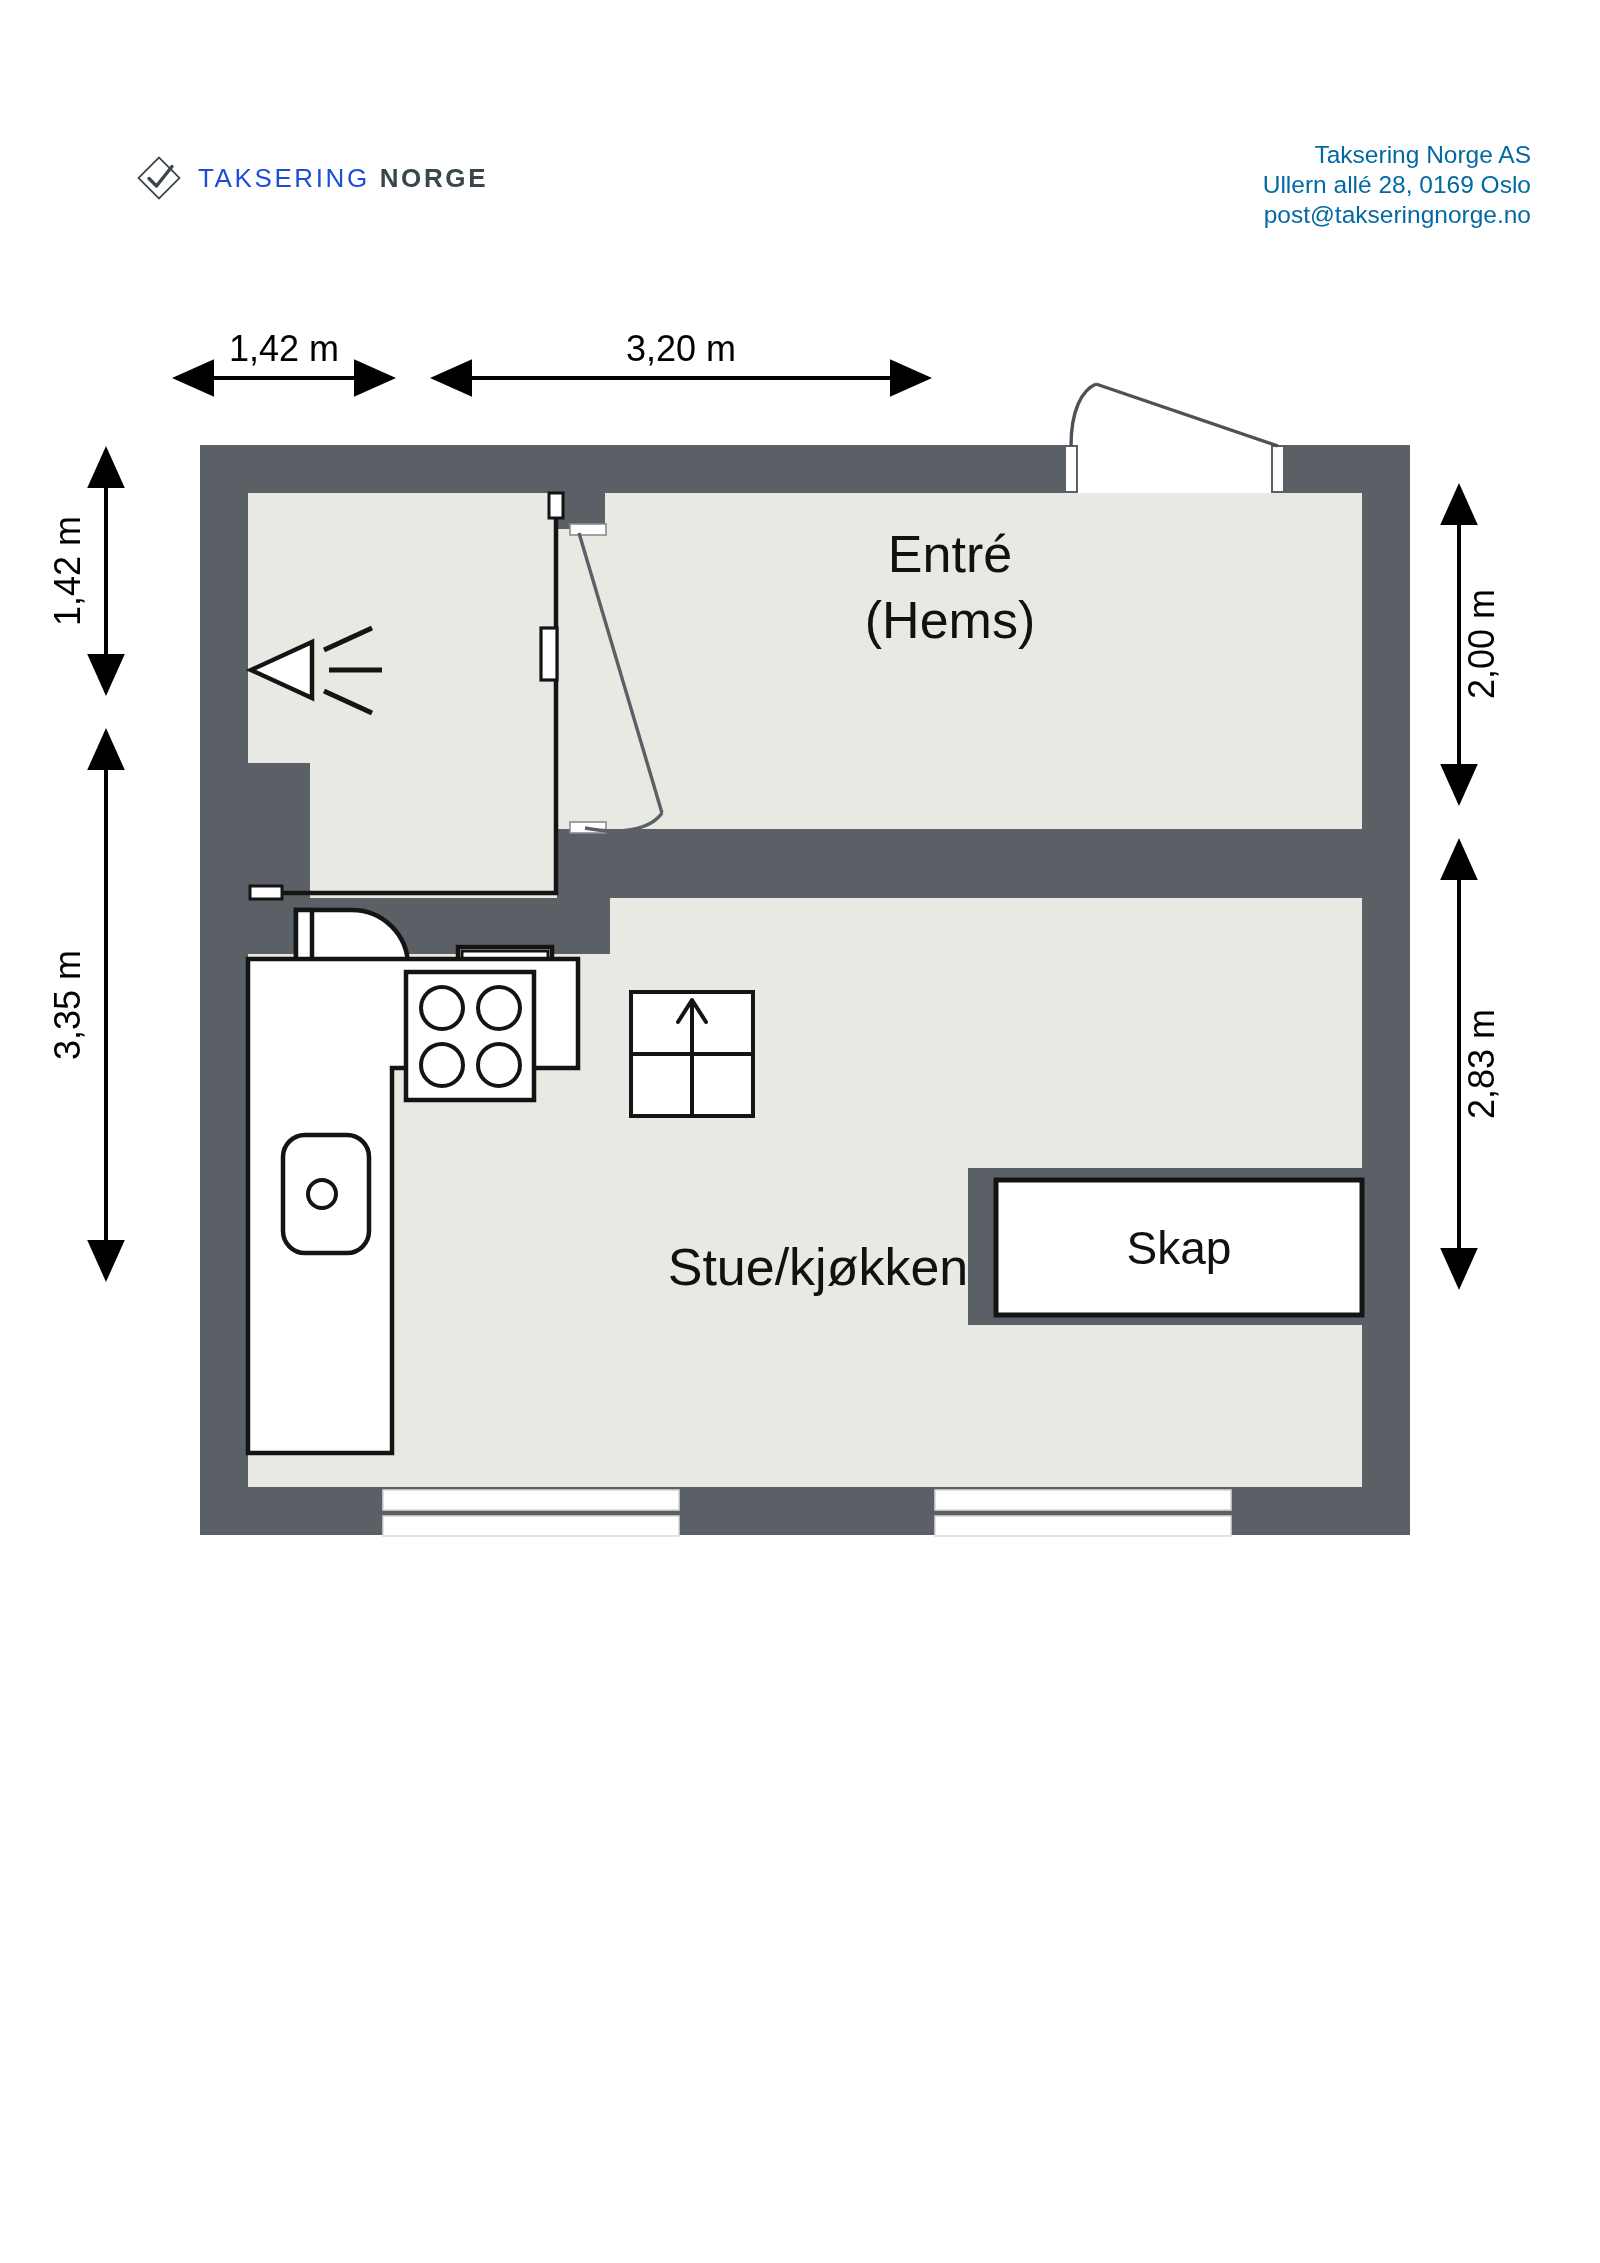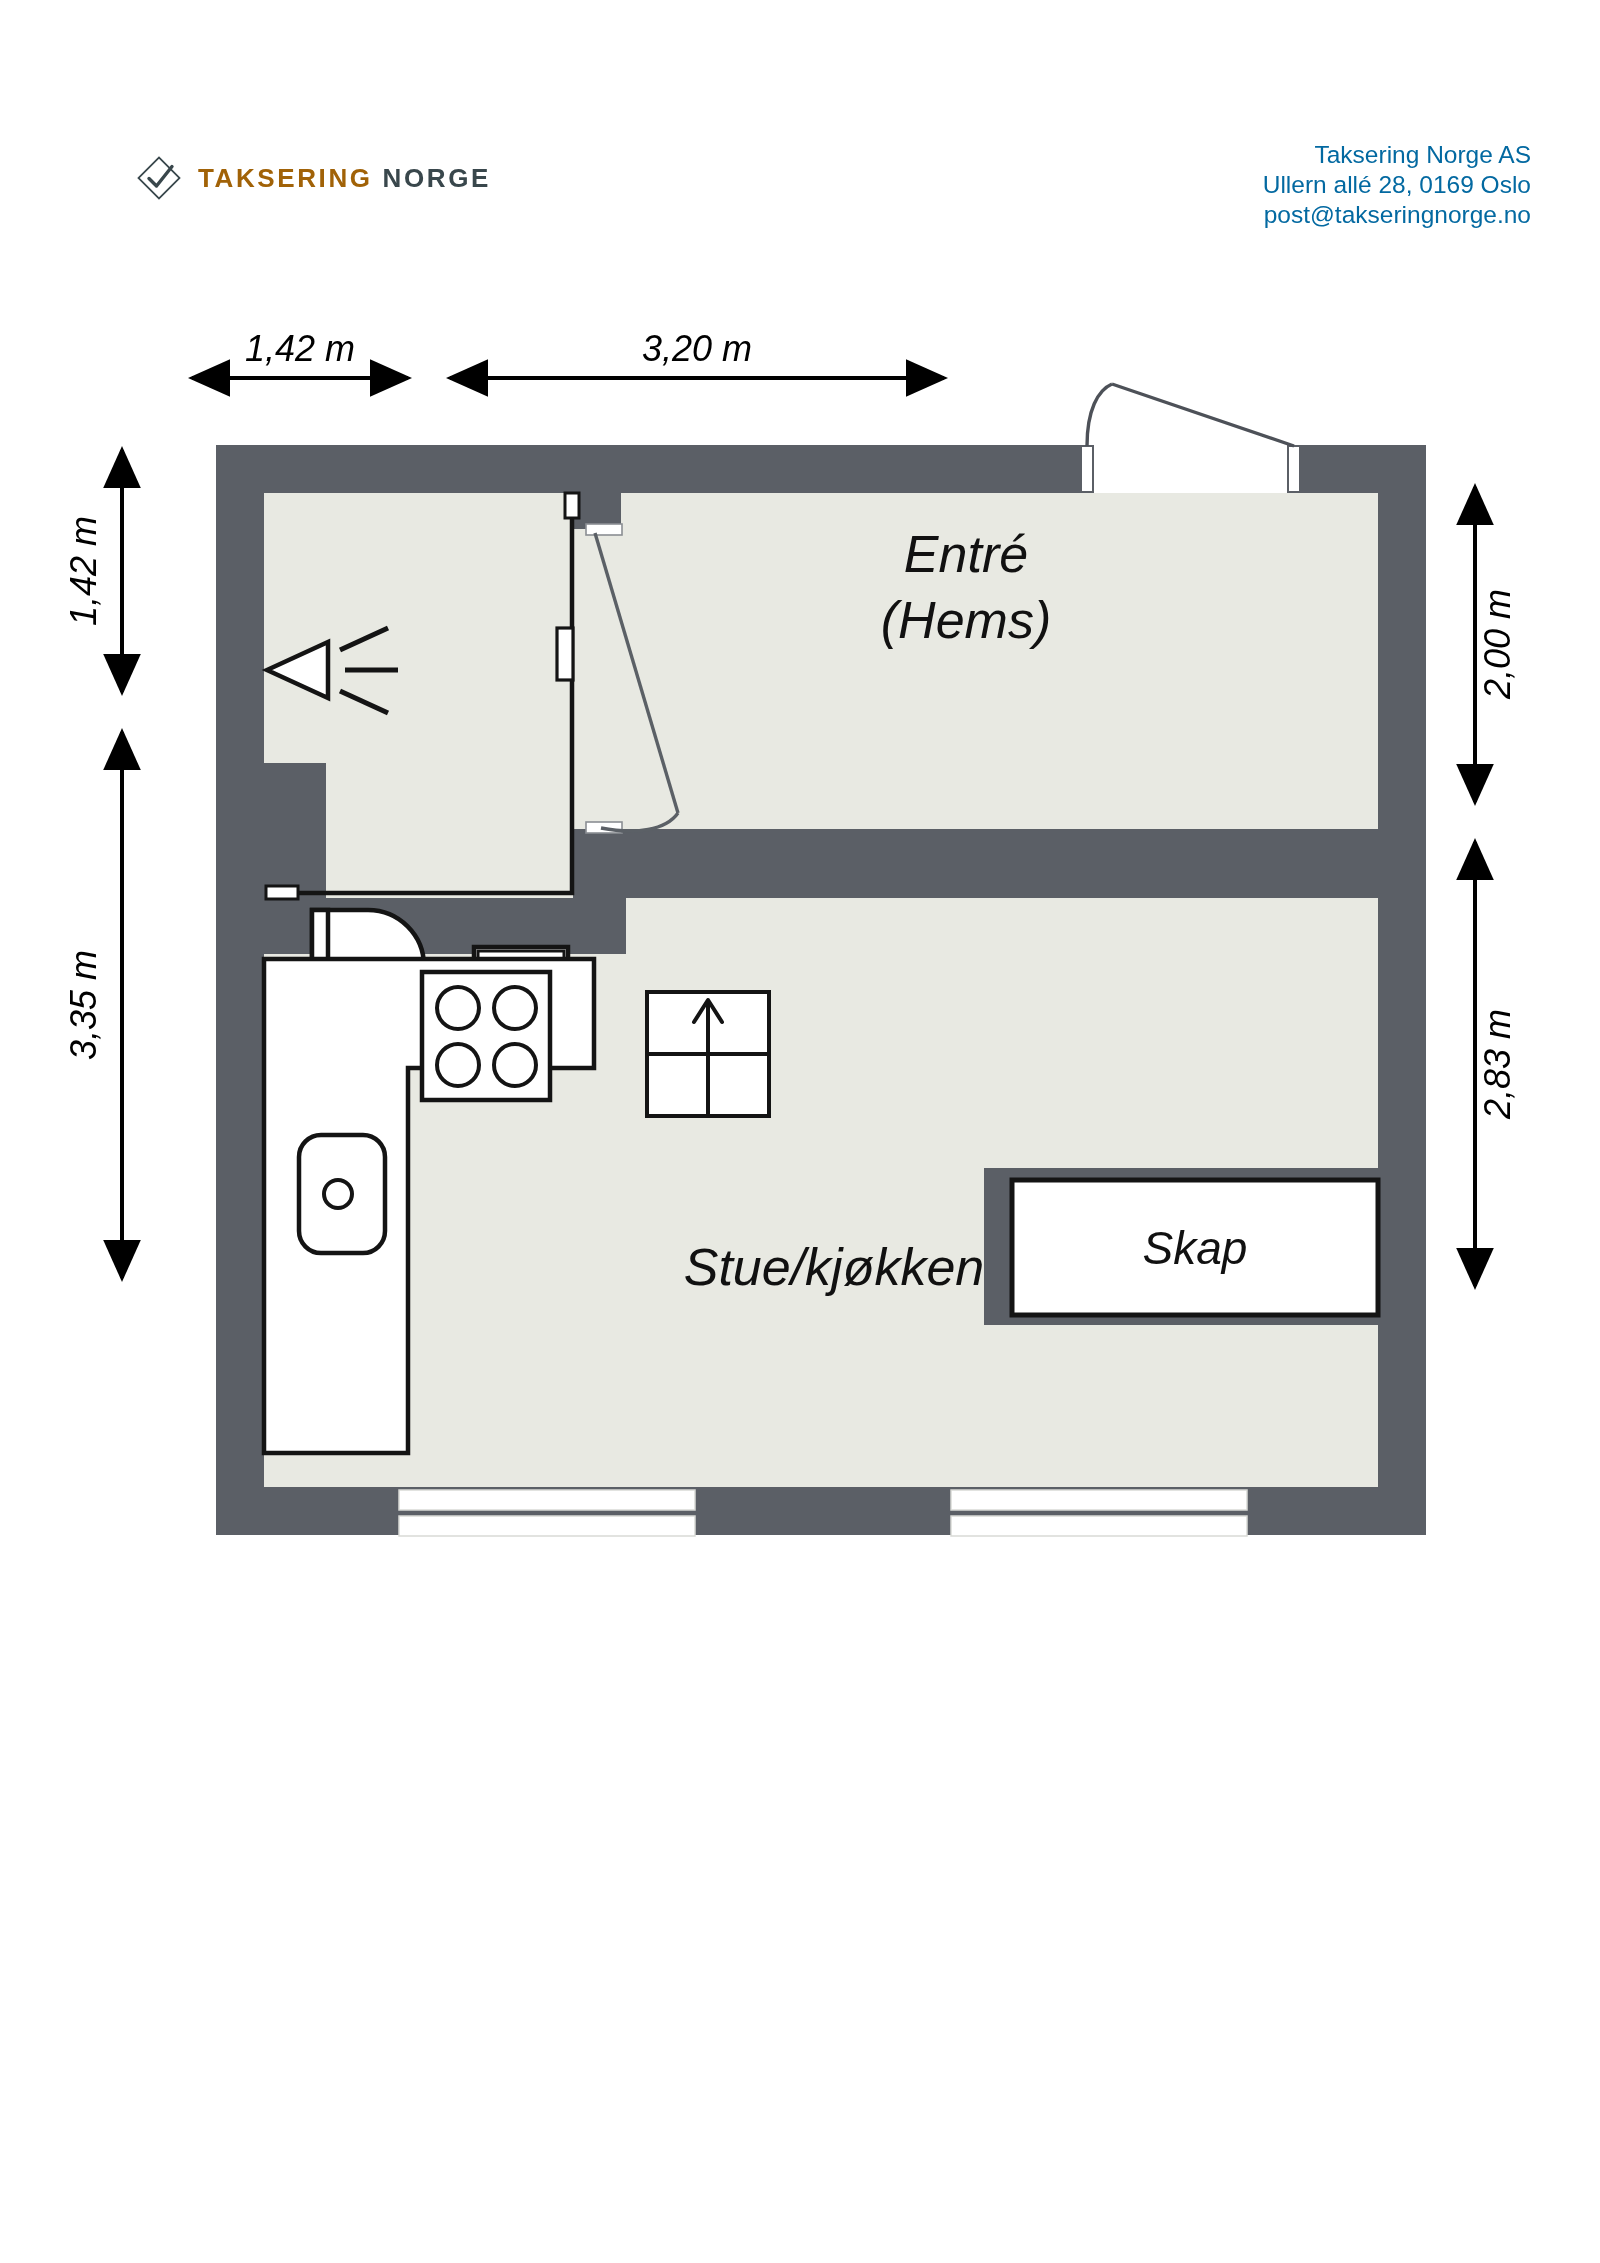--- a/index.html
+++ b/index.html
@@ -38,22 +38,22 @@
     height: 46px;
     flex: 0 0 auto;
   }
   #brand-logo .wordmark {
     font-size: 26px;
     letter-spacing: 2.6px;
     white-space: nowrap;
     line-height: 1;
   }
   #brand-logo .wordmark .w1 {
-    color: #a16207;
-    font-weight: 700;
+    color: #1d4ed8;
+    font-weight: 400;
   }
   #brand-logo .wordmark .w2 {
     color: #39474c;
     font-weight: 700;
     margin-top: 42px;
   }
 
   #company-contact {
     position: absolute;
     right: 69px;
@@ -61,25 +61,24 @@
     text-align: right;
     font-size: 24.5px;
     line-height: 1.23;
     color: #0369a1;
     white-space: nowrap;
   }
 
   
   #plan-stage {
     position: absolute;
-    left: 16px;
+    left: 0;
     top: 250px;
     width: 1376px;
     height: 2013px;
-    font-style: italic;
   }
   #plan-svg {
     display: block;
     width: 1600px;
     height: 2013px;
   }
 
   .dim-text {
     font-family: "Liberation Sans", sans-serif;
     font-size: 36px;

